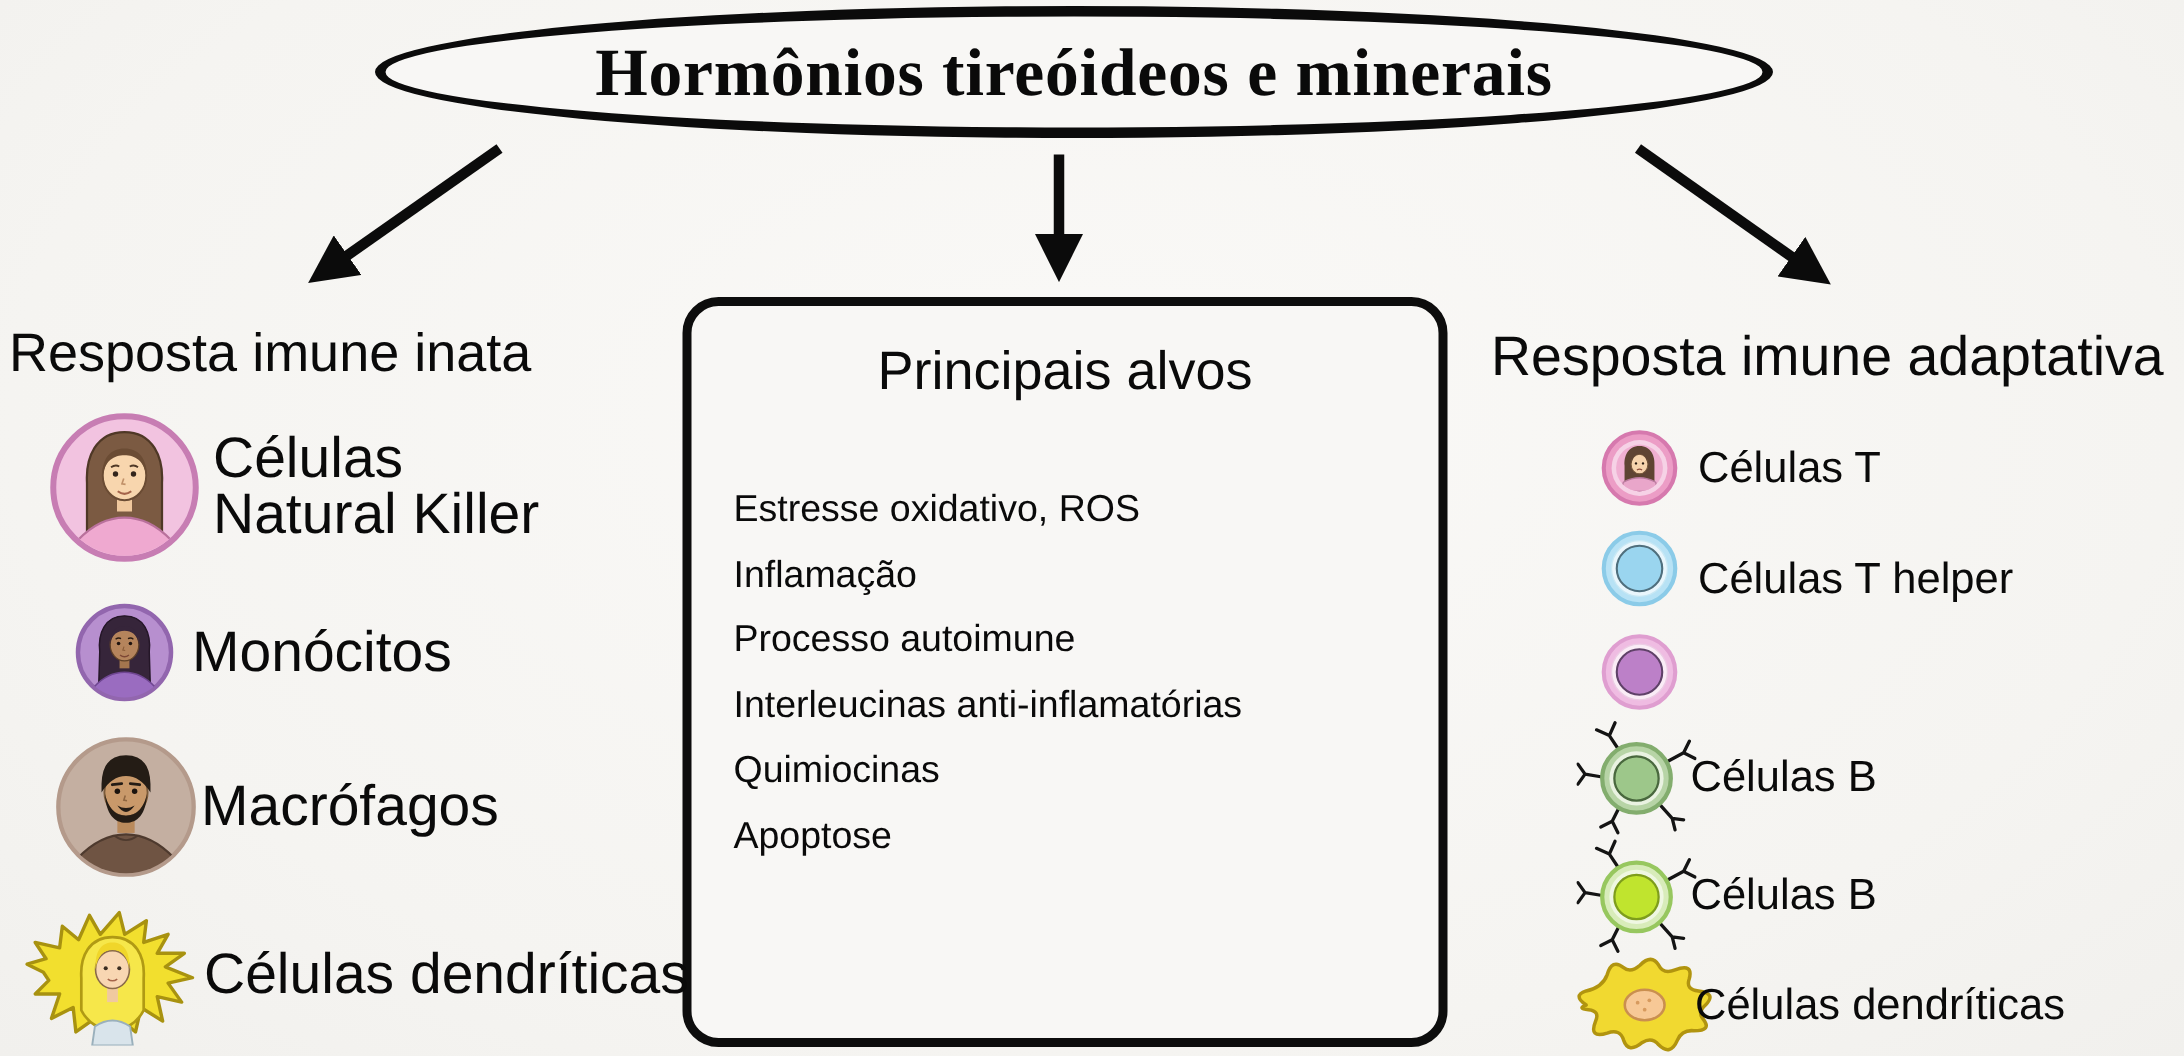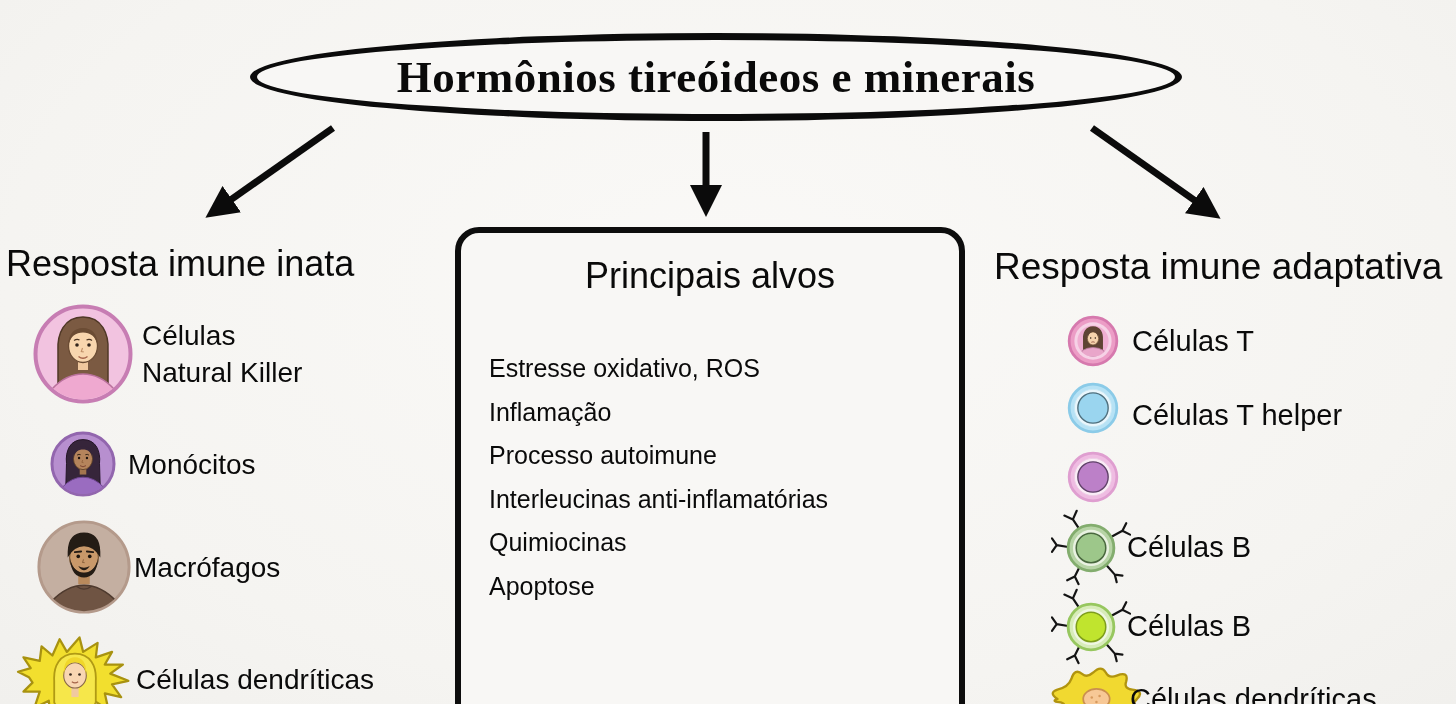--- a/index.html
+++ b/index.html
@@ -1,21 +1,21 @@
 <!DOCTYPE html>
 <html><head>
 <meta charset="utf-8">
 <style>
   html,body{margin:0;padding:0;}
   body{
     width:1456px;height:704px;position:relative;overflow:hidden;
     background:radial-gradient(ellipse at 50% 40%, #faf9f7 0%, #f5f4f1 70%, #f1f0ed 100%);
     font-family:"Liberation Sans", sans-serif;color:#0a0a0a;
   }
-  .stage{position:absolute;inset:0;margin-top:29px;}
+  .stage{position:absolute;inset:0;}
   
   .ellipse{
     position:absolute;left:250px;top:4px;width:932px;height:88px;
     border:7px solid #0b0b0b;border-radius:50%;box-sizing:border-box;
     display:flex;align-items:center;justify-content:center;background:#f8f7f5;
   }
   .ellipse .title{
     font-family:"Liberation Serif", serif;font-weight:bold;font-size:45px;
     letter-spacing:0.5px;white-space:nowrap;
   }
@@ -29,21 +29,21 @@
   .box{
     position:absolute;left:455px;top:198px;width:510px;height:500px;
     border:6px solid #0d0d0d;border-radius:24px;box-sizing:border-box;background:#f8f7f5;
   }
   .box-header{text-align:center;font-size:36px;margin-top:22px;}
   .box-list{position:absolute;left:28px;top:114px;font-size:25px;line-height:43.5px;white-space:nowrap;}
   
   .row{position:absolute;display:flex;align-items:center;}
   .row .icon{flex:0 0 auto;}
   .row .icon svg{display:block;}
-  .lbl{font-size:28px;line-height:37px;white-space:nowrap;}
+  .lbl{font-size:38px;line-height:37px;white-space:nowrap;}
   .row-r .lbl{font-size:29px;}
   
   #row-nk{left:33px;top:275px;height:100px;gap:9px;}
   #row-mono{left:50px;top:400px;height:70px;gap:12px;}
   #row-macro{left:36px;top:490px;height:96px;gap:2px;}
   #row-dend-l{left:16px;top:602px;height:96px;gap:2px;}
   
   #row-t{left:1067px;top:286px;height:52px;gap:13px;}
   #row-th{left:1067px;top:353px;height:52px;gap:13px;align-items:flex-end;}
   #row-treg{left:1067px;top:422px;height:52px;gap:13px;}

